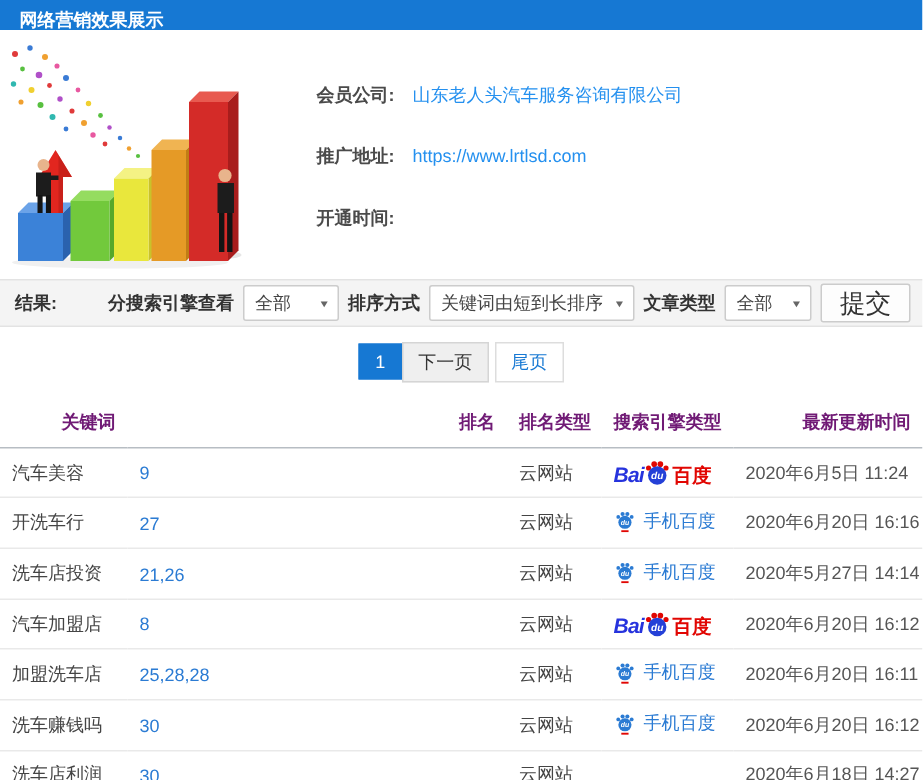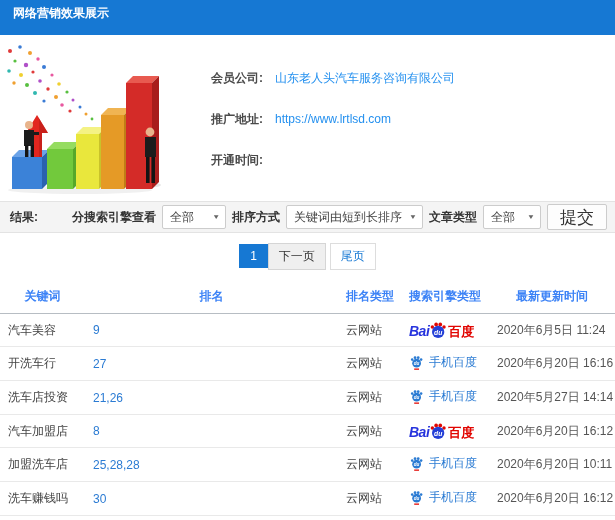--- a/index.html
+++ b/index.html
@@ -1,20 +1,20 @@
 <!DOCTYPE html>
 <html><head>
 <meta charset="utf-8">
 <style>
   * { margin:0; padding:0; box-sizing:border-box; }
   html,body { width:615px; height:520px; background:#fff; overflow:hidden;
     font-family:"Liberation Sans","DejaVu Sans",sans-serif; font-size:12px; color:#333; }
 
   
-  .topbar { height:35px; background:#1678d3; color:#fff; font-weight:bold;
+  .topbar { height:20px; background:#1678d3; color:#fff; font-weight:bold;
     line-height:26px; padding-left:13px; font-size:12px; }
 
   
   .top { display:flex; height:166px; padding-top:4px; }
   .illus { width:175px; height:158px; flex:none; }
   .info { flex:1; padding-top:8px; }
   .info-row { display:flex; margin-bottom:9px; line-height:19px;margin-top:22px; }
   .info-label { width:88px; text-align:right; font-weight:bold; color:#4a4a4a; flex:none; }
   .info-value { margin-left:12px; color:#333; }
   a.link { color:#2490ef; text-decoration:none; }
@@ -40,21 +40,21 @@
   
   .pager { height:46px; display:flex; align-items:center; justify-content:center; gap:4px; }
   .page-btn { display:inline-block; padding:4px 10px; border:1px solid #ddd; background:#fff;
     color:#1678d3; cursor:pointer; font-size:12px; }
   .page-btn.current { background:#1678d3; border-color:#1678d3; color:#fff; }
   .page-btn.next { background:#efefef; border-color:#d5d5d5; color:#333; margin-left:-4px; }
 
   
   table { width:100%; border-collapse:collapse; table-layout:fixed; }
   col.c-kw{width:85px} col.c-rank{width:253px} col.c-rt{width:63px} col.c-se{width:88px} col.c-time{width:126px}
-  th { text-align:center; font-weight:bold; color:#3b82f6; padding:9px 8px 8px 8px;
+  th { text-align:right; font-weight:bold; color:#701a75; padding:9px 8px 8px 8px;
     border-bottom:1px solid #b7bdc3; font-size:12px; white-space:nowrap; }
   td { padding:7px 8px; border-bottom:1px solid #e9e9e9; font-size:12px; color:#444;
     white-space:nowrap; overflow:hidden; }
   td.rank { color:#2b7bd3; }
   td.time { color:#555; }
 
   
   .baidu-logo { display:inline-flex; align-items:flex-end; line-height:1; cursor:pointer; }
   .baidu-bai { color:#2633dd; font-weight:bold; font-style:italic; font-size:14px; letter-spacing:-.5px; }
   .baidu-cn { color:#e10602; font-weight:bold; font-size:13px; }
@@ -283,21 +283,21 @@
               <circle cx="4.5" cy="8" r="2.2" fill="#2b7bd3"></circle>
               <circle cx="9.5" cy="4.6" r="2.4" fill="#2b7bd3"></circle>
               <circle cx="15" cy="4.6" r="2.4" fill="#2b7bd3"></circle>
               <circle cx="20" cy="8" r="2.2" fill="#2b7bd3"></circle>
               <circle cx="12.2" cy="14.2" r="7.6" fill="#2b7bd3"></circle>
               <text x="12.2" y="17.2" font-size="8" fill="#fff" text-anchor="middle" font-weight="bold" font-style="italic">du</text>
               <rect x="8" y="23.4" width="8.4" height="2.2" fill="#e10602"></rect>
             </svg>
             <span>手机百度</span>
           </span></td>
-      <td class="time">2020年6月20日 10:11</td>
+      <td class="time">2020年6月20日 16:11</td>
     </tr>
 
     <tr>
       <td>洗车赚钱吗</td>
       <td class="rank">30</td>
       <td>云网站</td>
       <td><span class="mobile-baidu">
             <svg width="15" height="15" viewBox="0 0 24 26">
               <circle cx="4.5" cy="8" r="2.2" fill="#2b7bd3"></circle>
               <circle cx="9.5" cy="4.6" r="2.4" fill="#2b7bd3"></circle>

